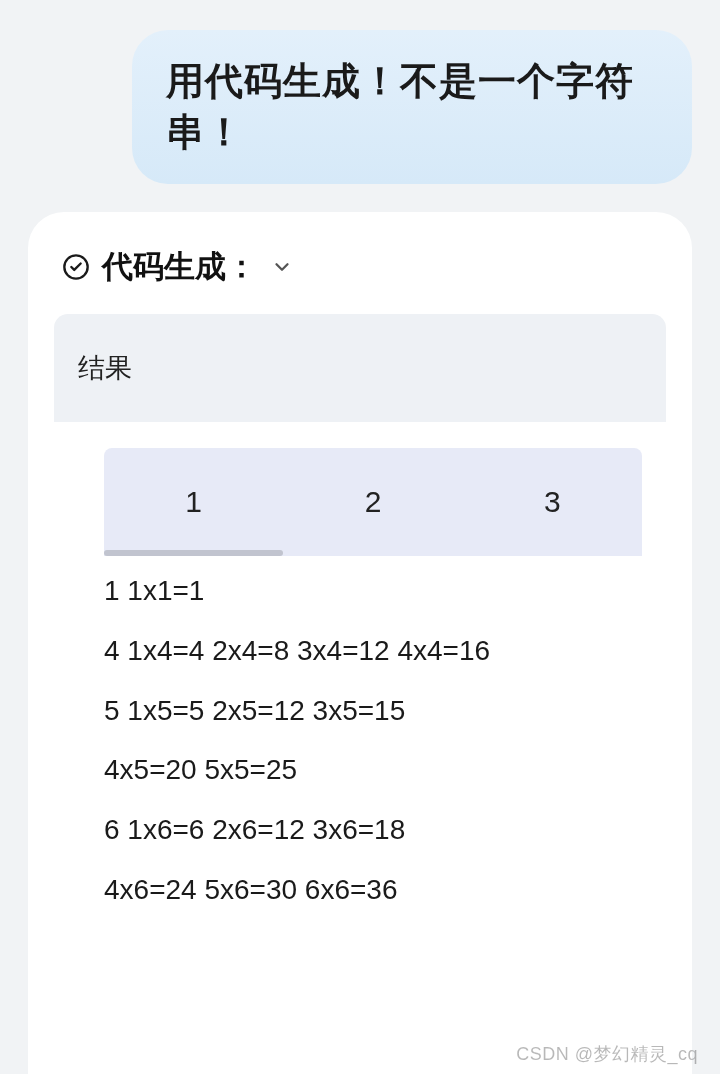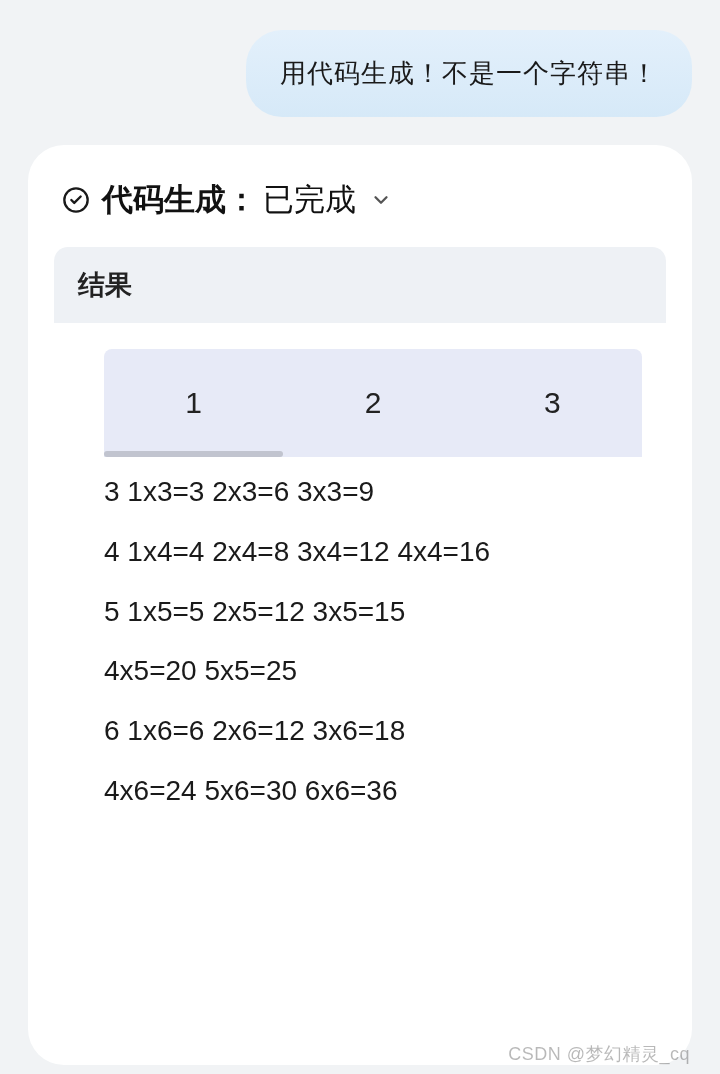--- a/index.html
+++ b/index.html
@@ -11,23 +11,23 @@
     overflow: hidden;
     position: relative;
   }
   .user-bubble {
     margin: 30px 28px 0 auto;
     width: fit-content;
     max-width: 560px;
     background: linear-gradient(180deg, #e3f0fb 0%, #d6e9f8 100%);
     border-radius: 36px;
     padding: 26px 34px;
-    font-size: 26px;
+    font-size: 38px;
     color: #1a1a1a;
-    font-weight: 400;
+    font-weight: 700;
     letter-spacing: 1px;
   }
   .card {
     background: #fff;
     border-radius: 36px;
     margin: 28px 28px 16px 28px;
     padding: 34px 26px 0 26px;
     height: 920px;
     overflow: hidden;
   }
@@ -53,24 +53,24 @@
     width: 26px;
     height: 26px;
     display: inline-flex;
     align-items: center;
     justify-content: center;
   }
   .chevron svg { width: 22px; height: 22px; }
   .result-header {
     background: #eef1f5;
     border-radius: 14px 14px 0 0;
-    padding: 20px 24px;
+    padding: 36px 24px;
     font-size: 27px;
     color: #222;
-    font-weight: 700;
+    font-weight: 400;
   }
   .result-body {
     background: #fff;
     padding: 26px 24px 0 50px;
   }
   .tab-header-wrap {
     background: #e7eaf7;
     border-radius: 8px 8px 0 0;
     height: 108px;
     display: flex;
@@ -99,21 +99,21 @@
   }
   .data-row {
     font-size: 28px;
     color: #1a1a1a;
     line-height: 1.35;
     margin-bottom: 22px;
     word-break: break-word;
   }
   .watermark {
     position: absolute;
-    right: 30px;
+    right: 22px;
     bottom: 8px;
     font-size: 18px;
     color: rgba(0,0,0,0.28);
     letter-spacing: 0.5px;
   }
 </style>
 </head>
 <body>
 
 <div class="user-bubble">
@@ -122,41 +122,40 @@
 
 <div class="card">
   <div class="status-row">
     <span class="status-icon">
       <svg viewBox="0 0 24 24" fill="none" stroke="#1a1a1a" stroke-width="2">
         <circle cx="12" cy="12" r="10"></circle>
         <path d="M8 12l2.5 2.5L16 9" stroke-linecap="round" stroke-linejoin="round"></path>
       </svg>
     </span>
     <span>代码生成：</span>
-    <span style="font-weight:400;margin-left:-6px;">已完成</span>
     <span class="chevron">
       <svg viewBox="0 0 24 24" fill="none" stroke="#555" stroke-width="2.5">
         <path d="M6 9l6 6 6-6" stroke-linecap="round" stroke-linejoin="round"></path>
       </svg>
     </span>
   </div>
 
   <div>
     <div class="result-header">结果</div>
     <div class="result-body">
       <div class="tab-header-wrap">
         <div class="tab-header">
           <div class="tab-col">1</div>
           <div class="tab-col">2</div>
           <div class="tab-col">3</div>
         </div>
         <div class="tab-underline"></div>
       </div>
       <div id="rows-container">
-          <div class="data-row">3 1x3=3 2x3=6 3x3=9</div>
+          <div class="data-row">1 1x1=1</div>
           <div class="data-row">4 1x4=4 2x4=8 3x4=12 4x4=16</div>
           <div class="data-row">5 1x5=5 2x5=12 3x5=15</div>
           <div class="data-row">4x5=20 5x5=25</div>
           <div class="data-row">6 1x6=6 2x6=12 3x6=18</div>
           <div class="data-row">4x6=24 5x6=30 6x6=36</div>
         </div>
     </div>
   </div>
 </div>
 

